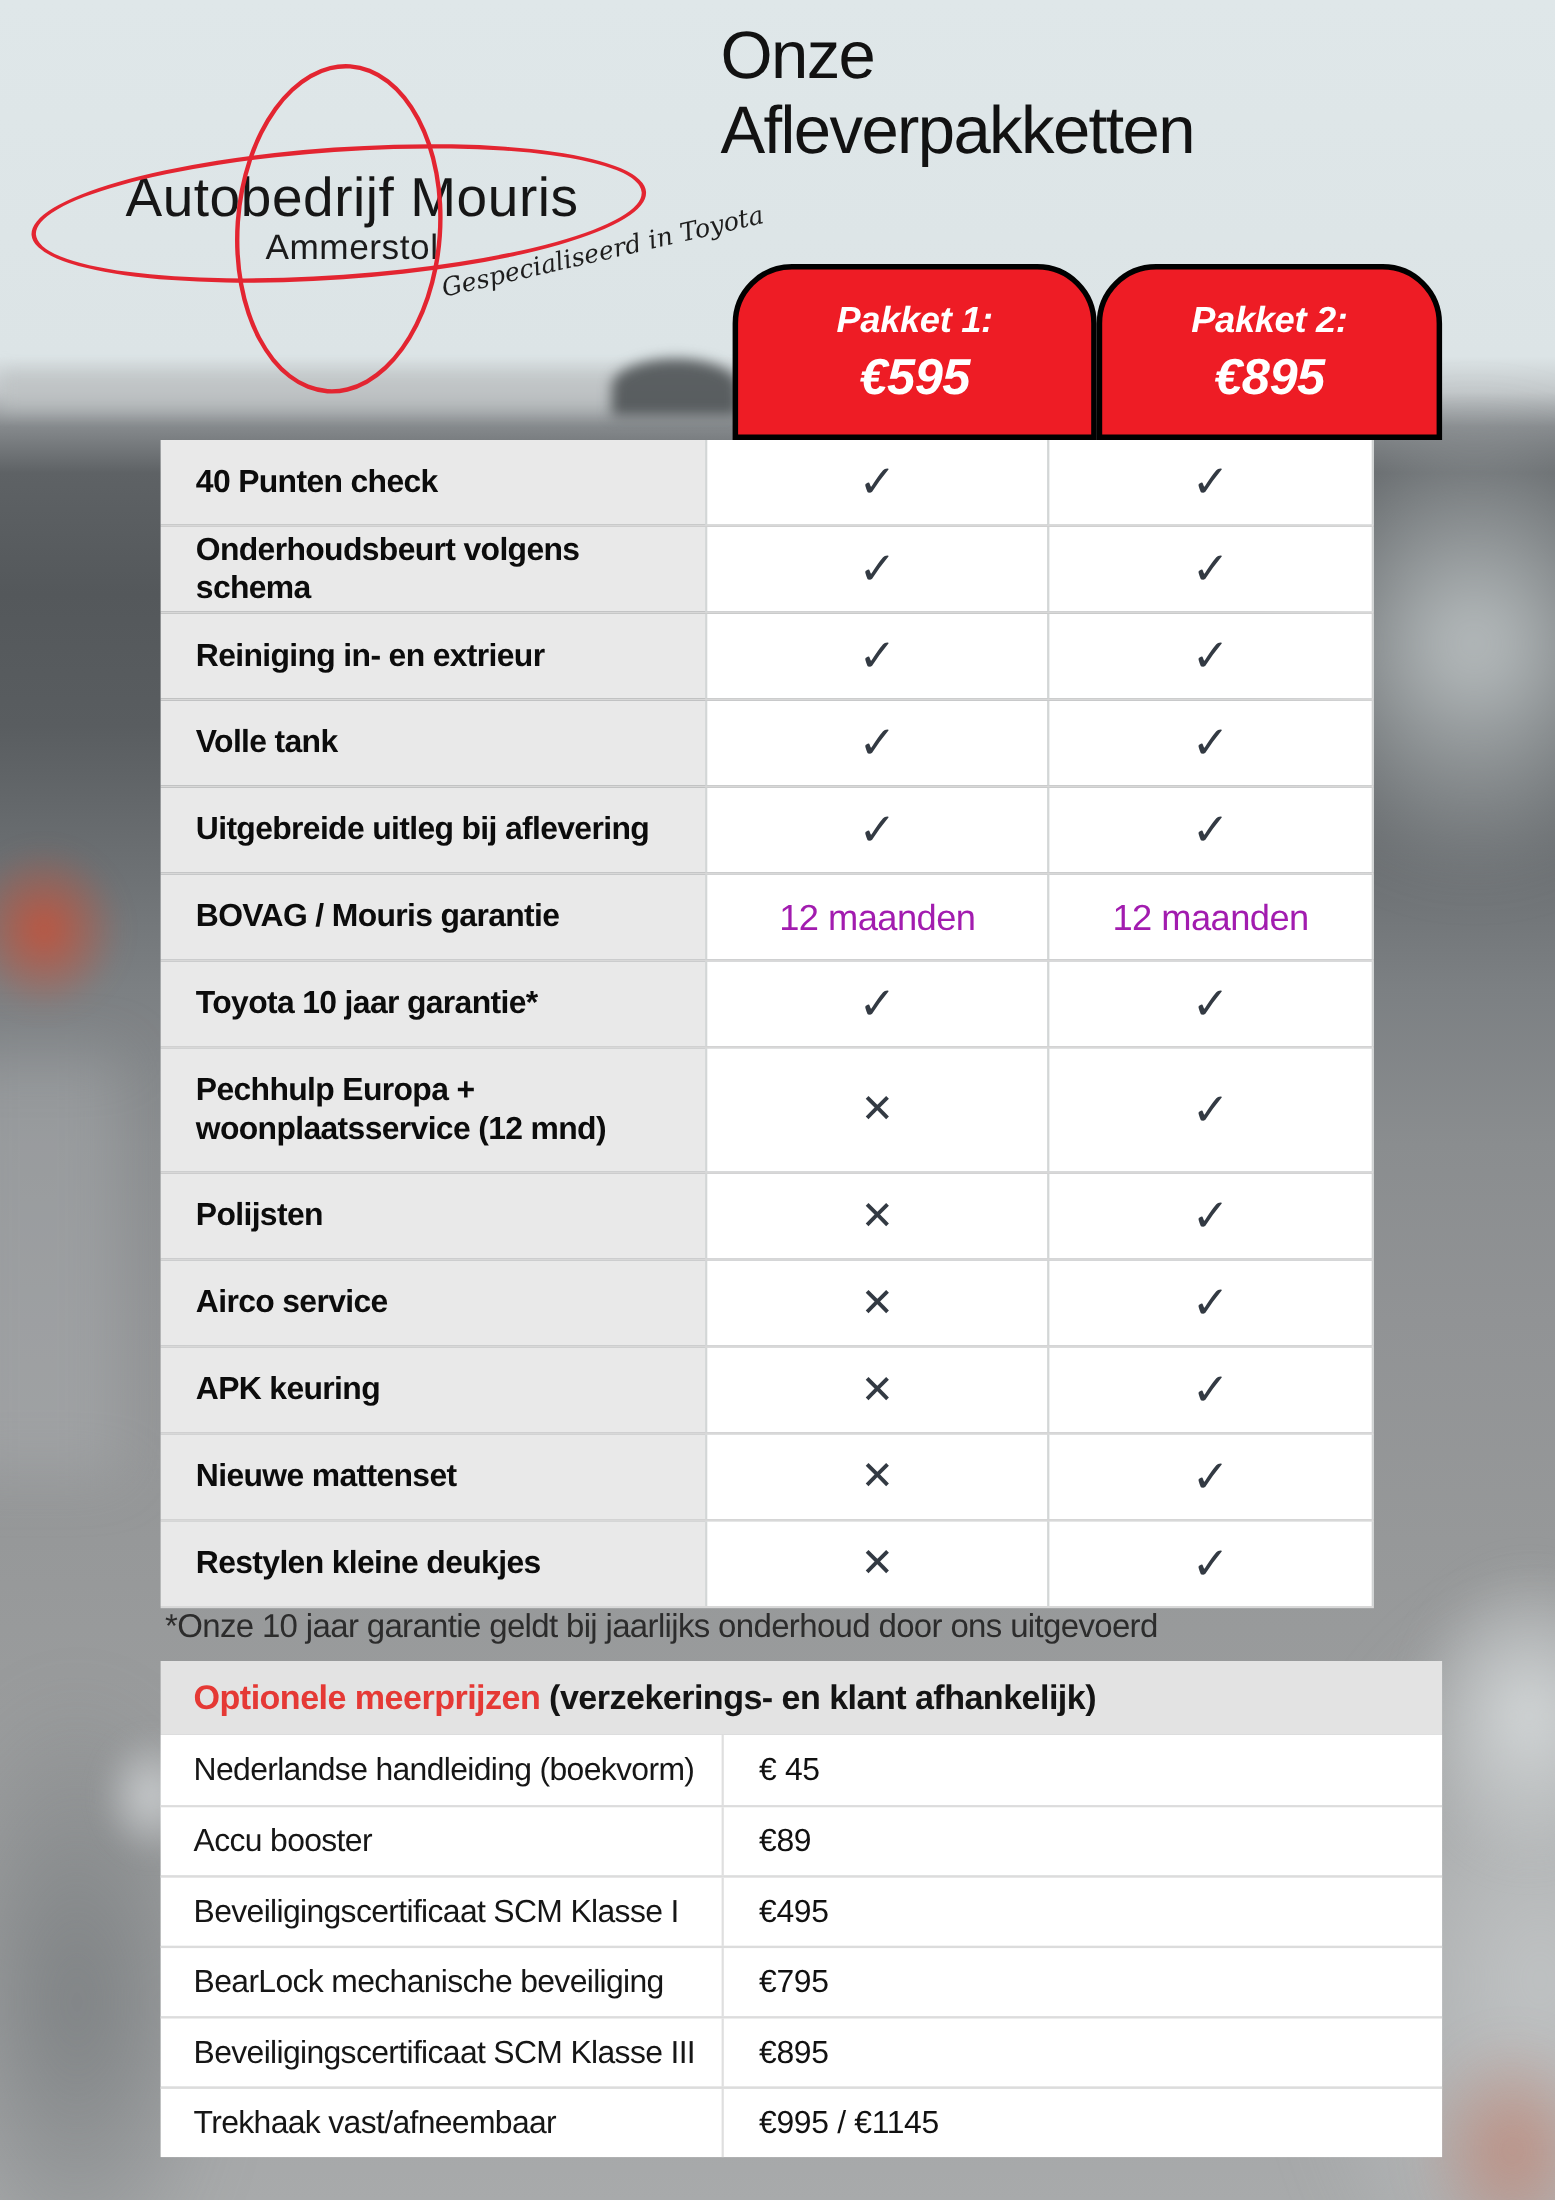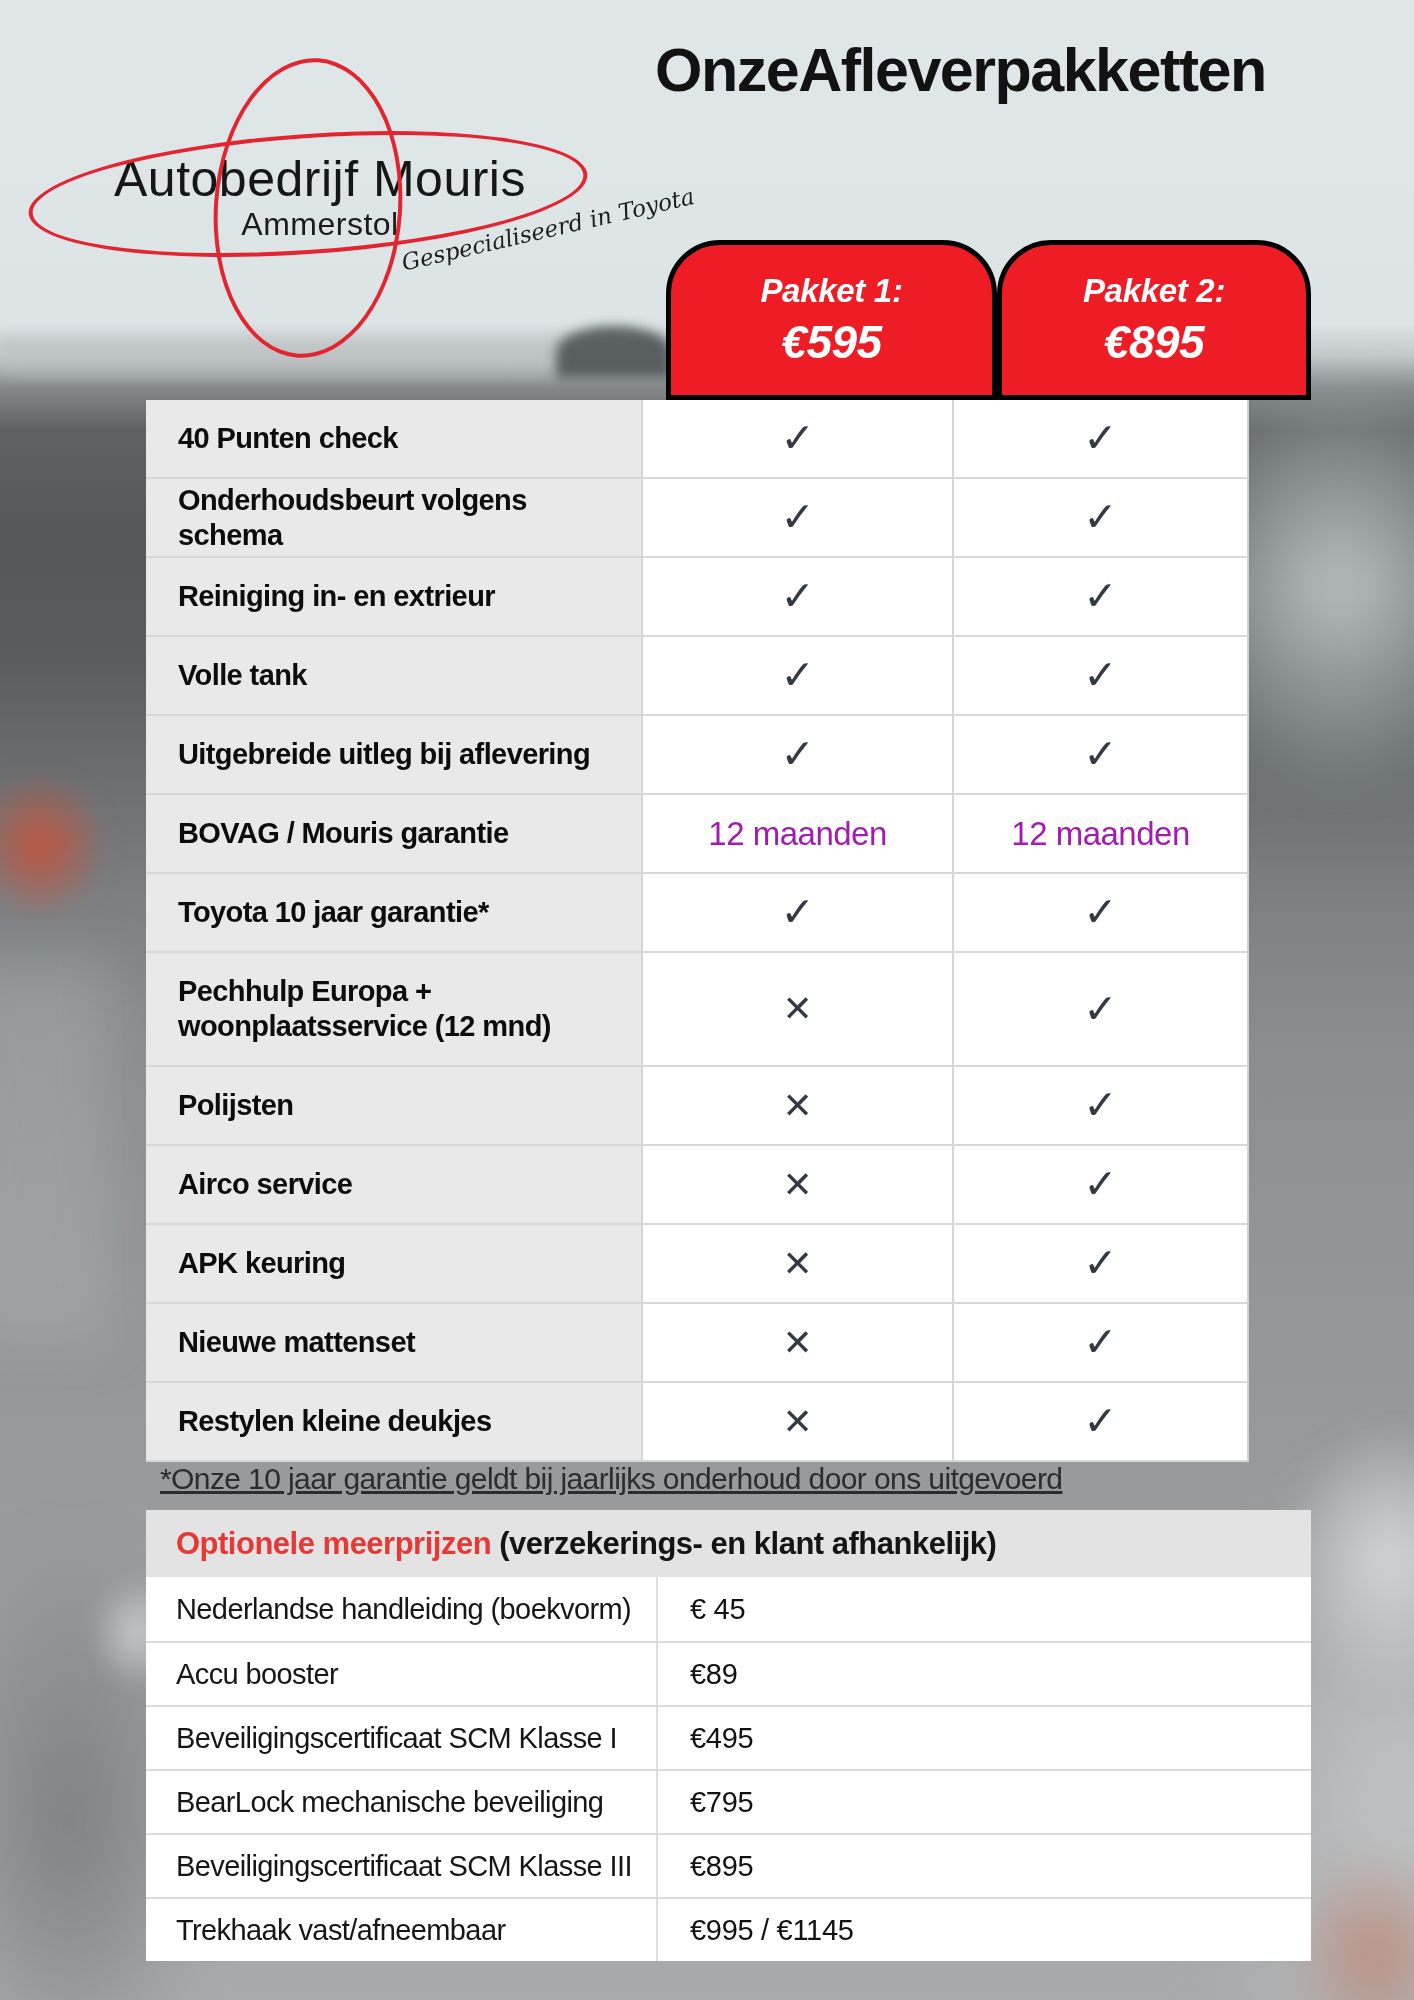--- a/index.html
+++ b/index.html
@@ -34,22 +34,22 @@
     font-size:32px;color:#1b1b1b;letter-spacing:.5px;}
   .logo-tagline{position:absolute;left:402px;top:250px;transform:rotate(-13deg);
     transform-origin:left center;font-family:"DejaVu Serif",serif;font-style:italic;
     font-size:23px;color:#1d1d1d;white-space:nowrap;}
   .ellipse-h{position:absolute;left:28px;top:134px;width:560px;height:120px;
     border:4px solid #e32531;border-radius:50%;transform:rotate(-4deg);box-sizing:border-box;}
   .ellipse-v{position:absolute;left:214px;top:58px;width:188px;height:300px;
     border:4px solid #e32531;border-radius:50%;transform:rotate(4deg);box-sizing:border-box;}
 
   
-  .title{position:absolute;left:655px;top:36px;margin:0;display:flex;flex-direction:row;
-    font-size:61px;line-height:1.12;font-weight:bold;color:#121212;letter-spacing:-1.5px;}
+  .title{position:absolute;left:655px;top:16px;margin:0;display:flex;flex-direction:column;
+    font-size:61px;line-height:1.12;font-weight:normal;color:#121212;letter-spacing:-1.5px;}
 
   
   .tab{position:absolute;top:240px;height:160px;background:#ee1c25;
     border:5px solid #000;border-radius:54px 54px 0 0;box-sizing:border-box;
     display:flex;flex-direction:column;align-items:center;justify-content:center;gap:5px;font-style:italic;}
   .tab1{left:666px;width:331px;}
   .tab2{left:997px;width:314px;}
   .tab-label{color:#fff;font-weight:bold;font-size:33px;letter-spacing:-.3px;}
   .tab-price{color:#fff;font-weight:bold;font-size:46px;letter-spacing:-.5px;}
 
@@ -62,21 +62,21 @@
     font-weight:bold;font-size:29px;color:#0c0c0c;letter-spacing:-.6px;line-height:1.2;}
   .flabel span{max-width:420px;}
   .fval{background:#fff;justify-content:center;border-left:2px solid #d3d6d6;}
   .fval.v1{width:329px;}
   .fval.v2{width:314px;border-right:2px solid #cfd2d2;}
   .sym{font-family:"DejaVu Sans",sans-serif;color:#333a43;font-size:41px;line-height:1;}
   .sym.cross{font-size:36px;}
   .txt12{font-size:33px;color:#a21caf;letter-spacing:-.5px;}
 
   
-  .footnote{position:absolute;left:160px;top:1462px;font-size:30px;color:#2c2c2c;letter-spacing:-.6px;text-decoration:underline;}
+  .footnote{position:absolute;left:150px;top:1462px;font-size:30px;color:#2c2c2c;letter-spacing:-.6px;}
 
   
   .options{position:absolute;left:146px;top:1510px;width:1165px;text-align:center;}
   .options-header{height:67px;background:#e3e3e3;display:flex;align-items:center;
     padding-left:30px;box-sizing:border-box;font-size:31px;font-weight:bold;letter-spacing:-.5px;}
   .opt-red{color:#e53935;}
   .opt-black{color:#141414;white-space:pre;}
   .orow{display:flex;height:64px;background:#fff;border-top:2px solid #dcdcdc;box-sizing:border-box;}
   .orow:first-child{border-top:none;}
   .olabel{width:512px;display:flex;align-items:center;padding-left:30px;box-sizing:border-box;

